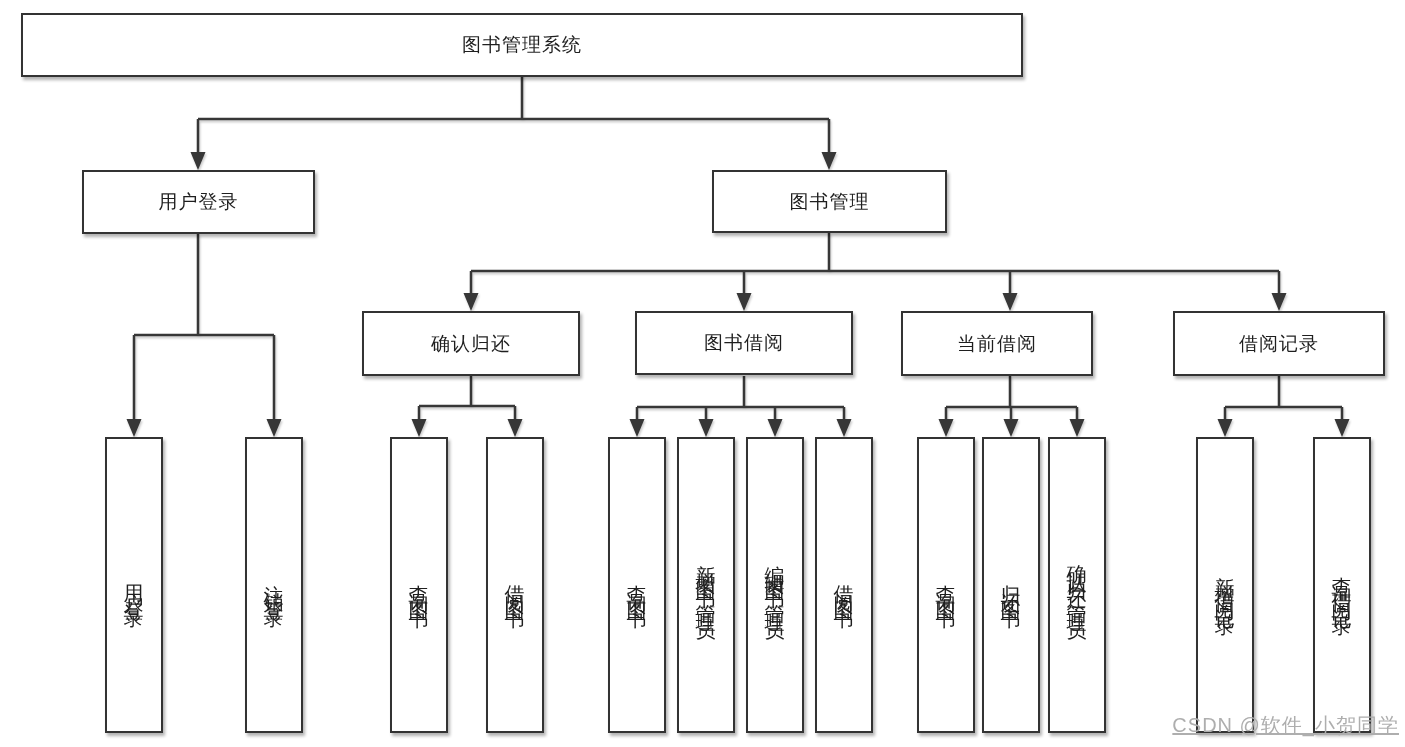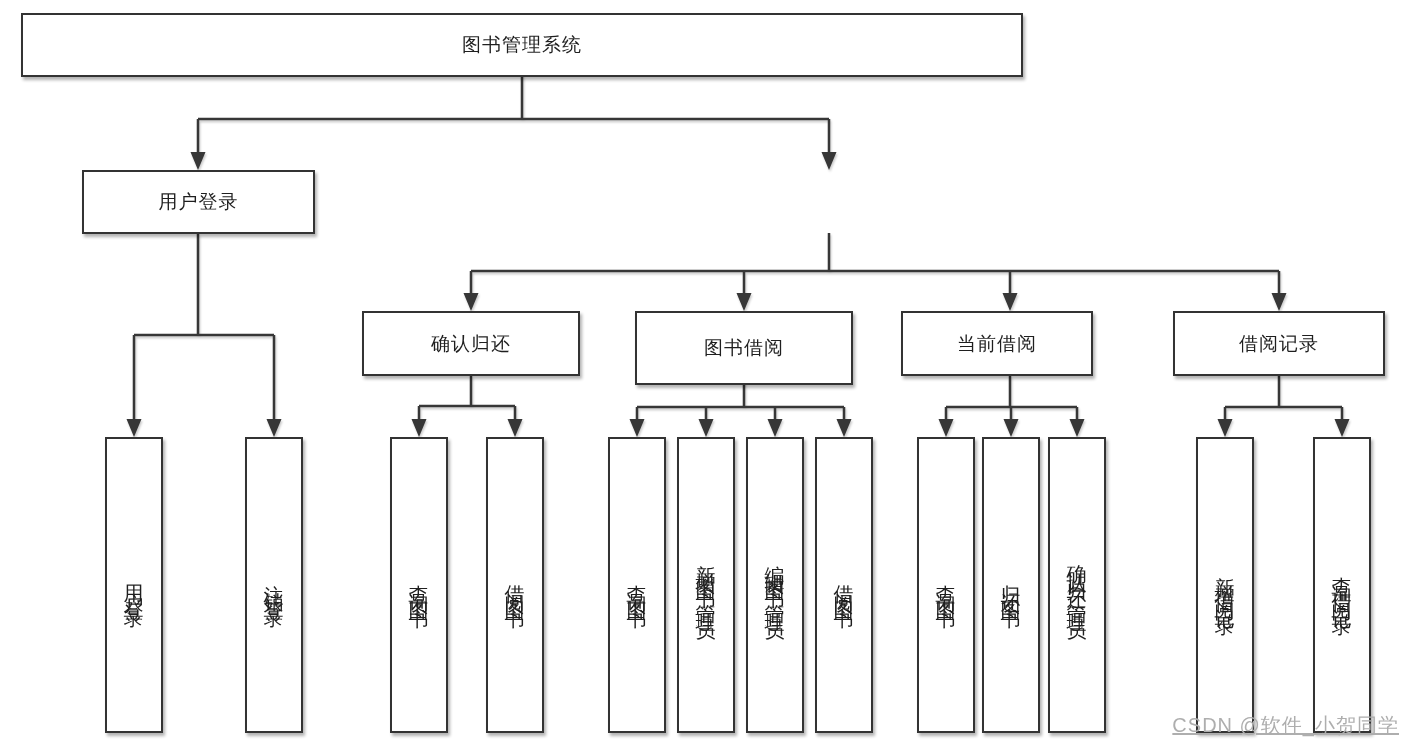--- a/index.html
+++ b/index.html
@@ -46,21 +46,21 @@
     font-size: 20px;
     letter-spacing: 8px;
     white-space: normal;
     line-height: 1;
   }
   
   #n-root            { left: 21px;   top: 13px;  width: 1002px; height: 64px; }
   #n-user-login      { left: 82px;   top: 170px; width: 233px;  height: 64px; }
   #n-book-mgmt       { left: 712px;  top: 170px; width: 235px;  height: 63px; }
   #n-new-book-rec    { left: 362px;  top: 311px; width: 218px;  height: 65px; }
-  #n-book-borrow     { left: 635px;  top: 311px; width: 218px;  height: 74px; }
+  #n-book-borrow     { left: 635px;  top: 311px; width: 218px;  height: 64px; }
   #n-current-borrow  { left: 901px;  top: 311px; width: 192px;  height: 65px; }
   #n-borrow-records  { left: 1173px; top: 311px; width: 212px;  height: 65px; }
   .leaf { top: 437px; width: 58px; height: 296px; }
   #l-user-login      { left: 105px;  }
   #l-logout          { left: 245px;  }
   #l-query-book-1    { left: 390px;  }
   #l-borrow-book-1   { left: 486px;  }
   #l-query-book-2    { left: 608px;  }
   #l-add-book        { left: 677px;  }
   #l-edit-book       { left: 746px;  }
@@ -120,20 +120,23 @@
       M1217.5,419 L1232.5,419 L1225,437 Z  M1334.5,419 L1349.5,419 L1342,437 Z"></path>
   </svg>
 
   <div class="node" id="n-root">
     <span class="lbl">图书管理系统</span>
   </div>
 
   <div class="node" id="n-user-login">
     <span class="lbl">用户登录</span>
   </div>
+  <div class="node" id="n-book-mgmt">
+    <span class="lbl">图书管理</span>
+  </div>
 
   <div class="node" id="n-new-book-rec">
     <span class="lbl">确认归还</span>
   </div>
   <div class="node" id="n-book-borrow">
     <span class="lbl">图书借阅</span>
   </div>
   <div class="node" id="n-current-borrow">
     <span class="lbl">当前借阅</span>
   </div>

